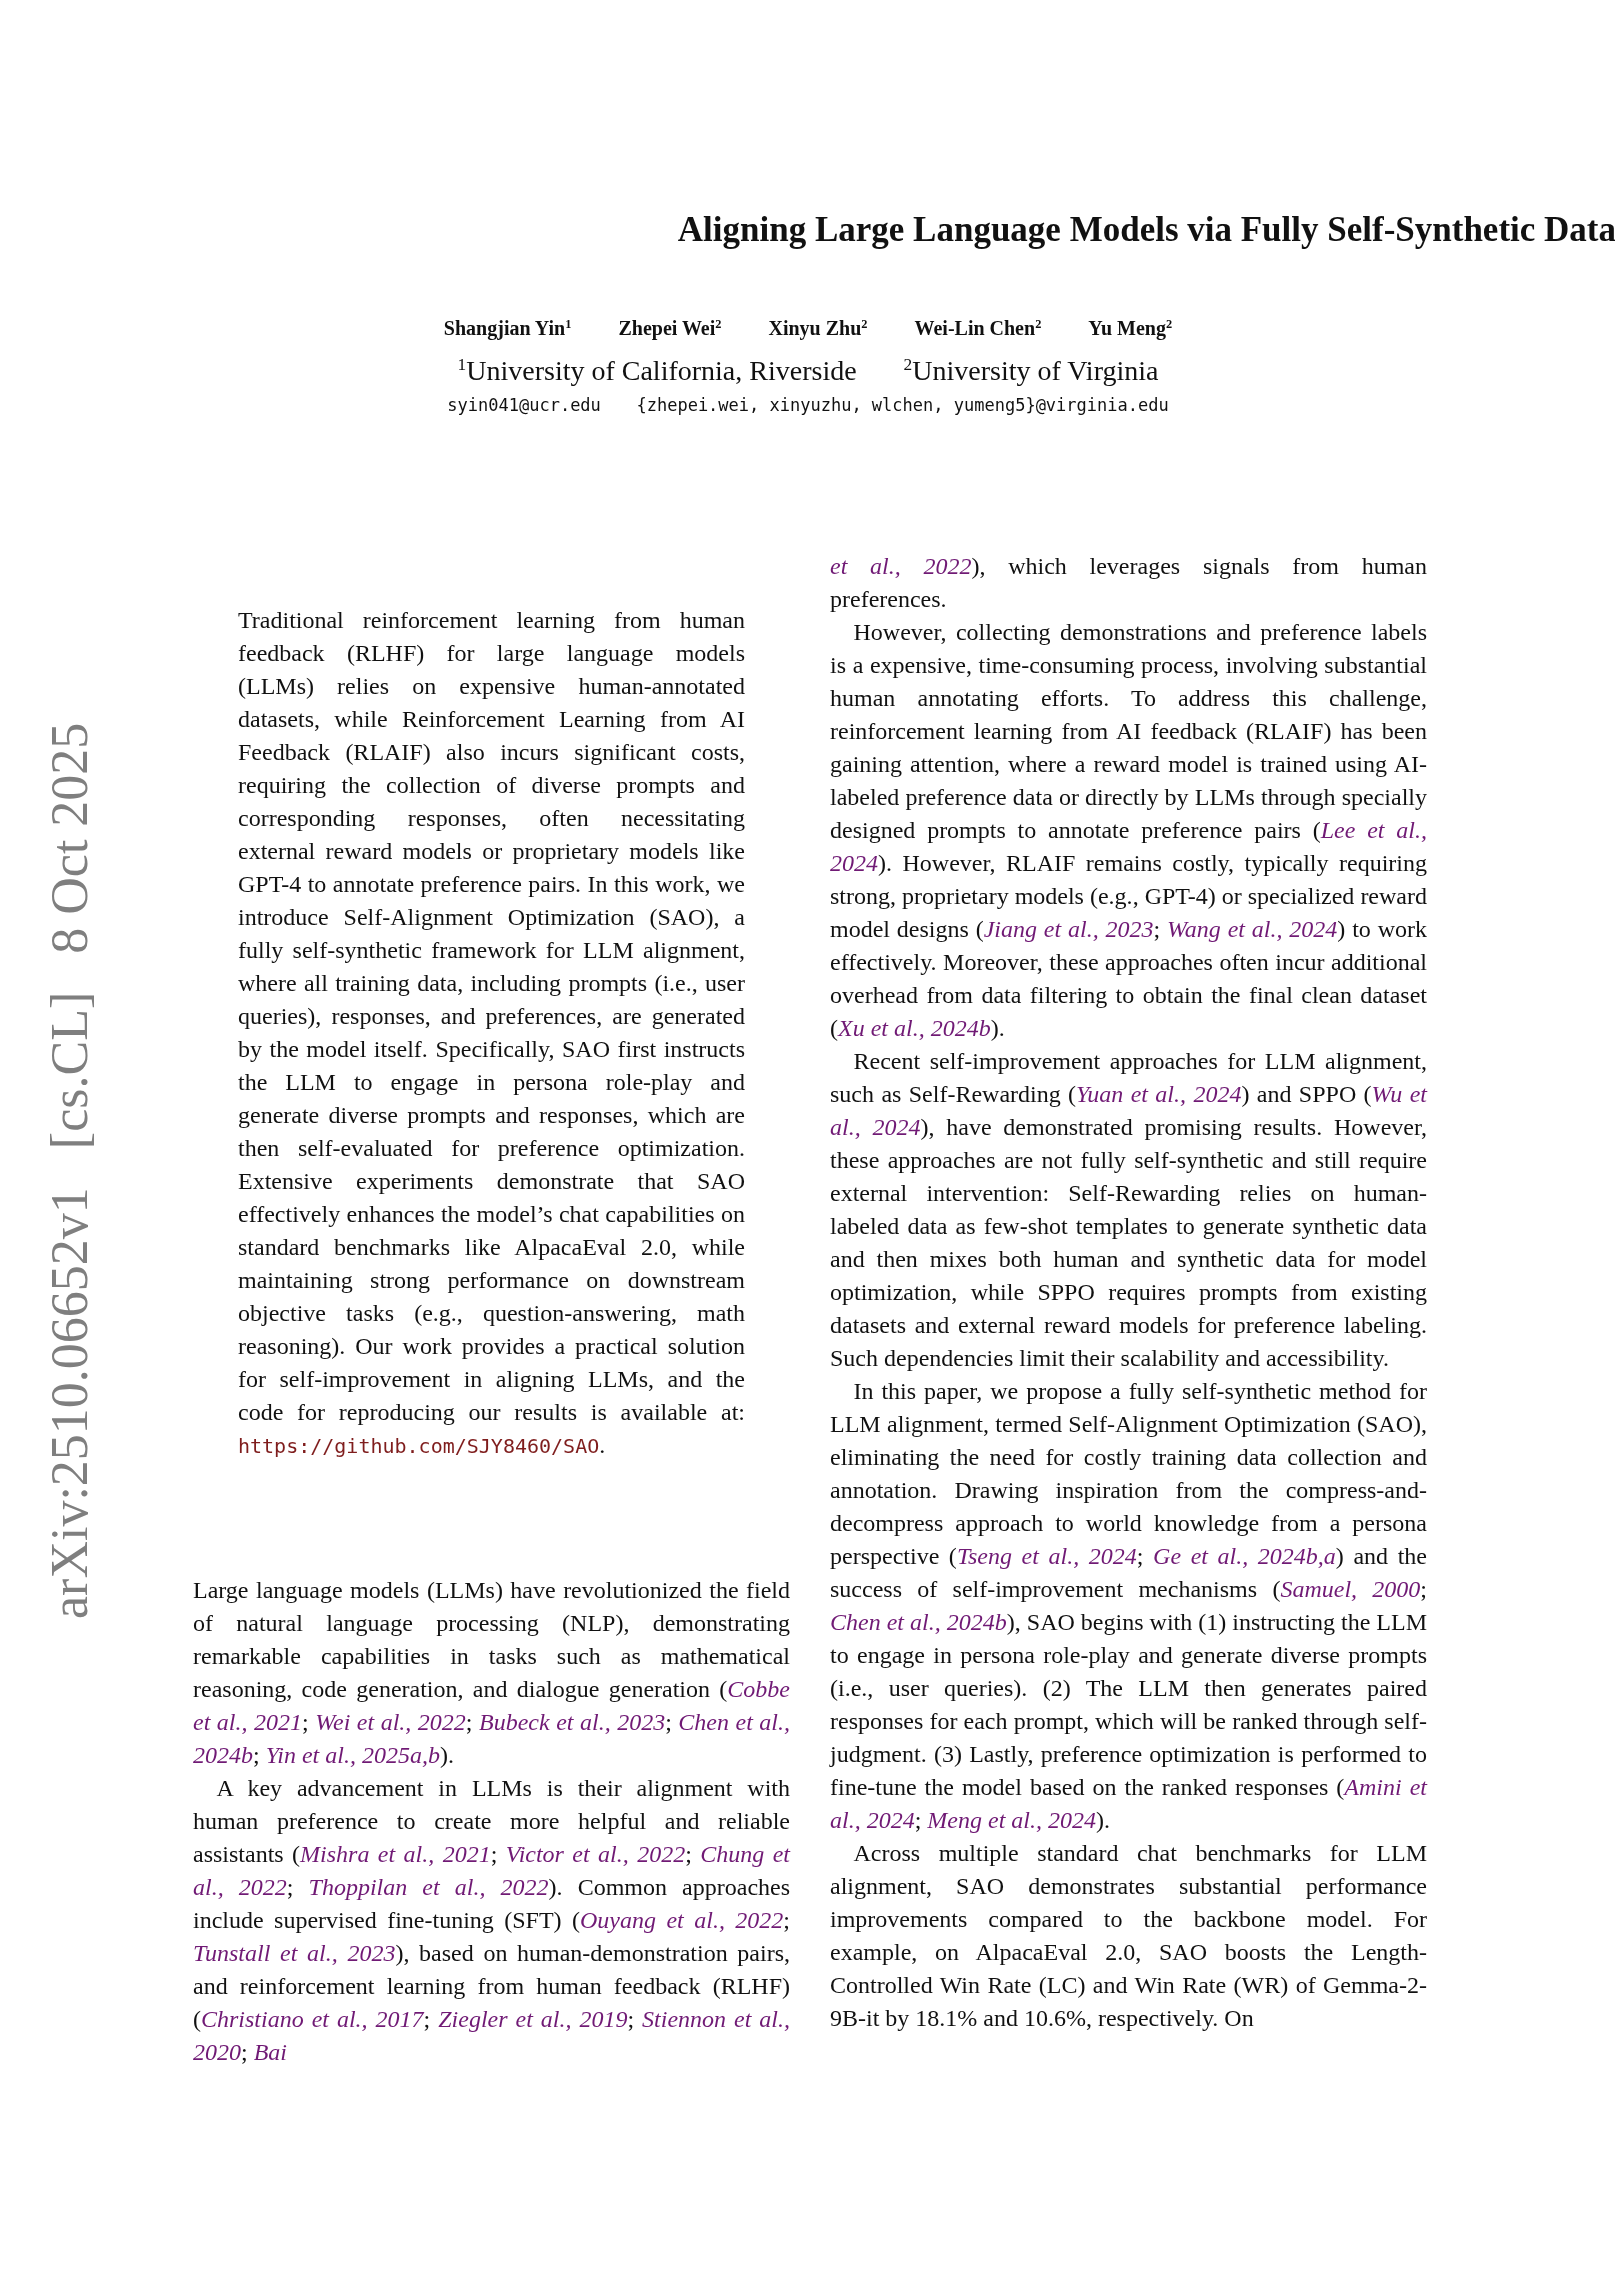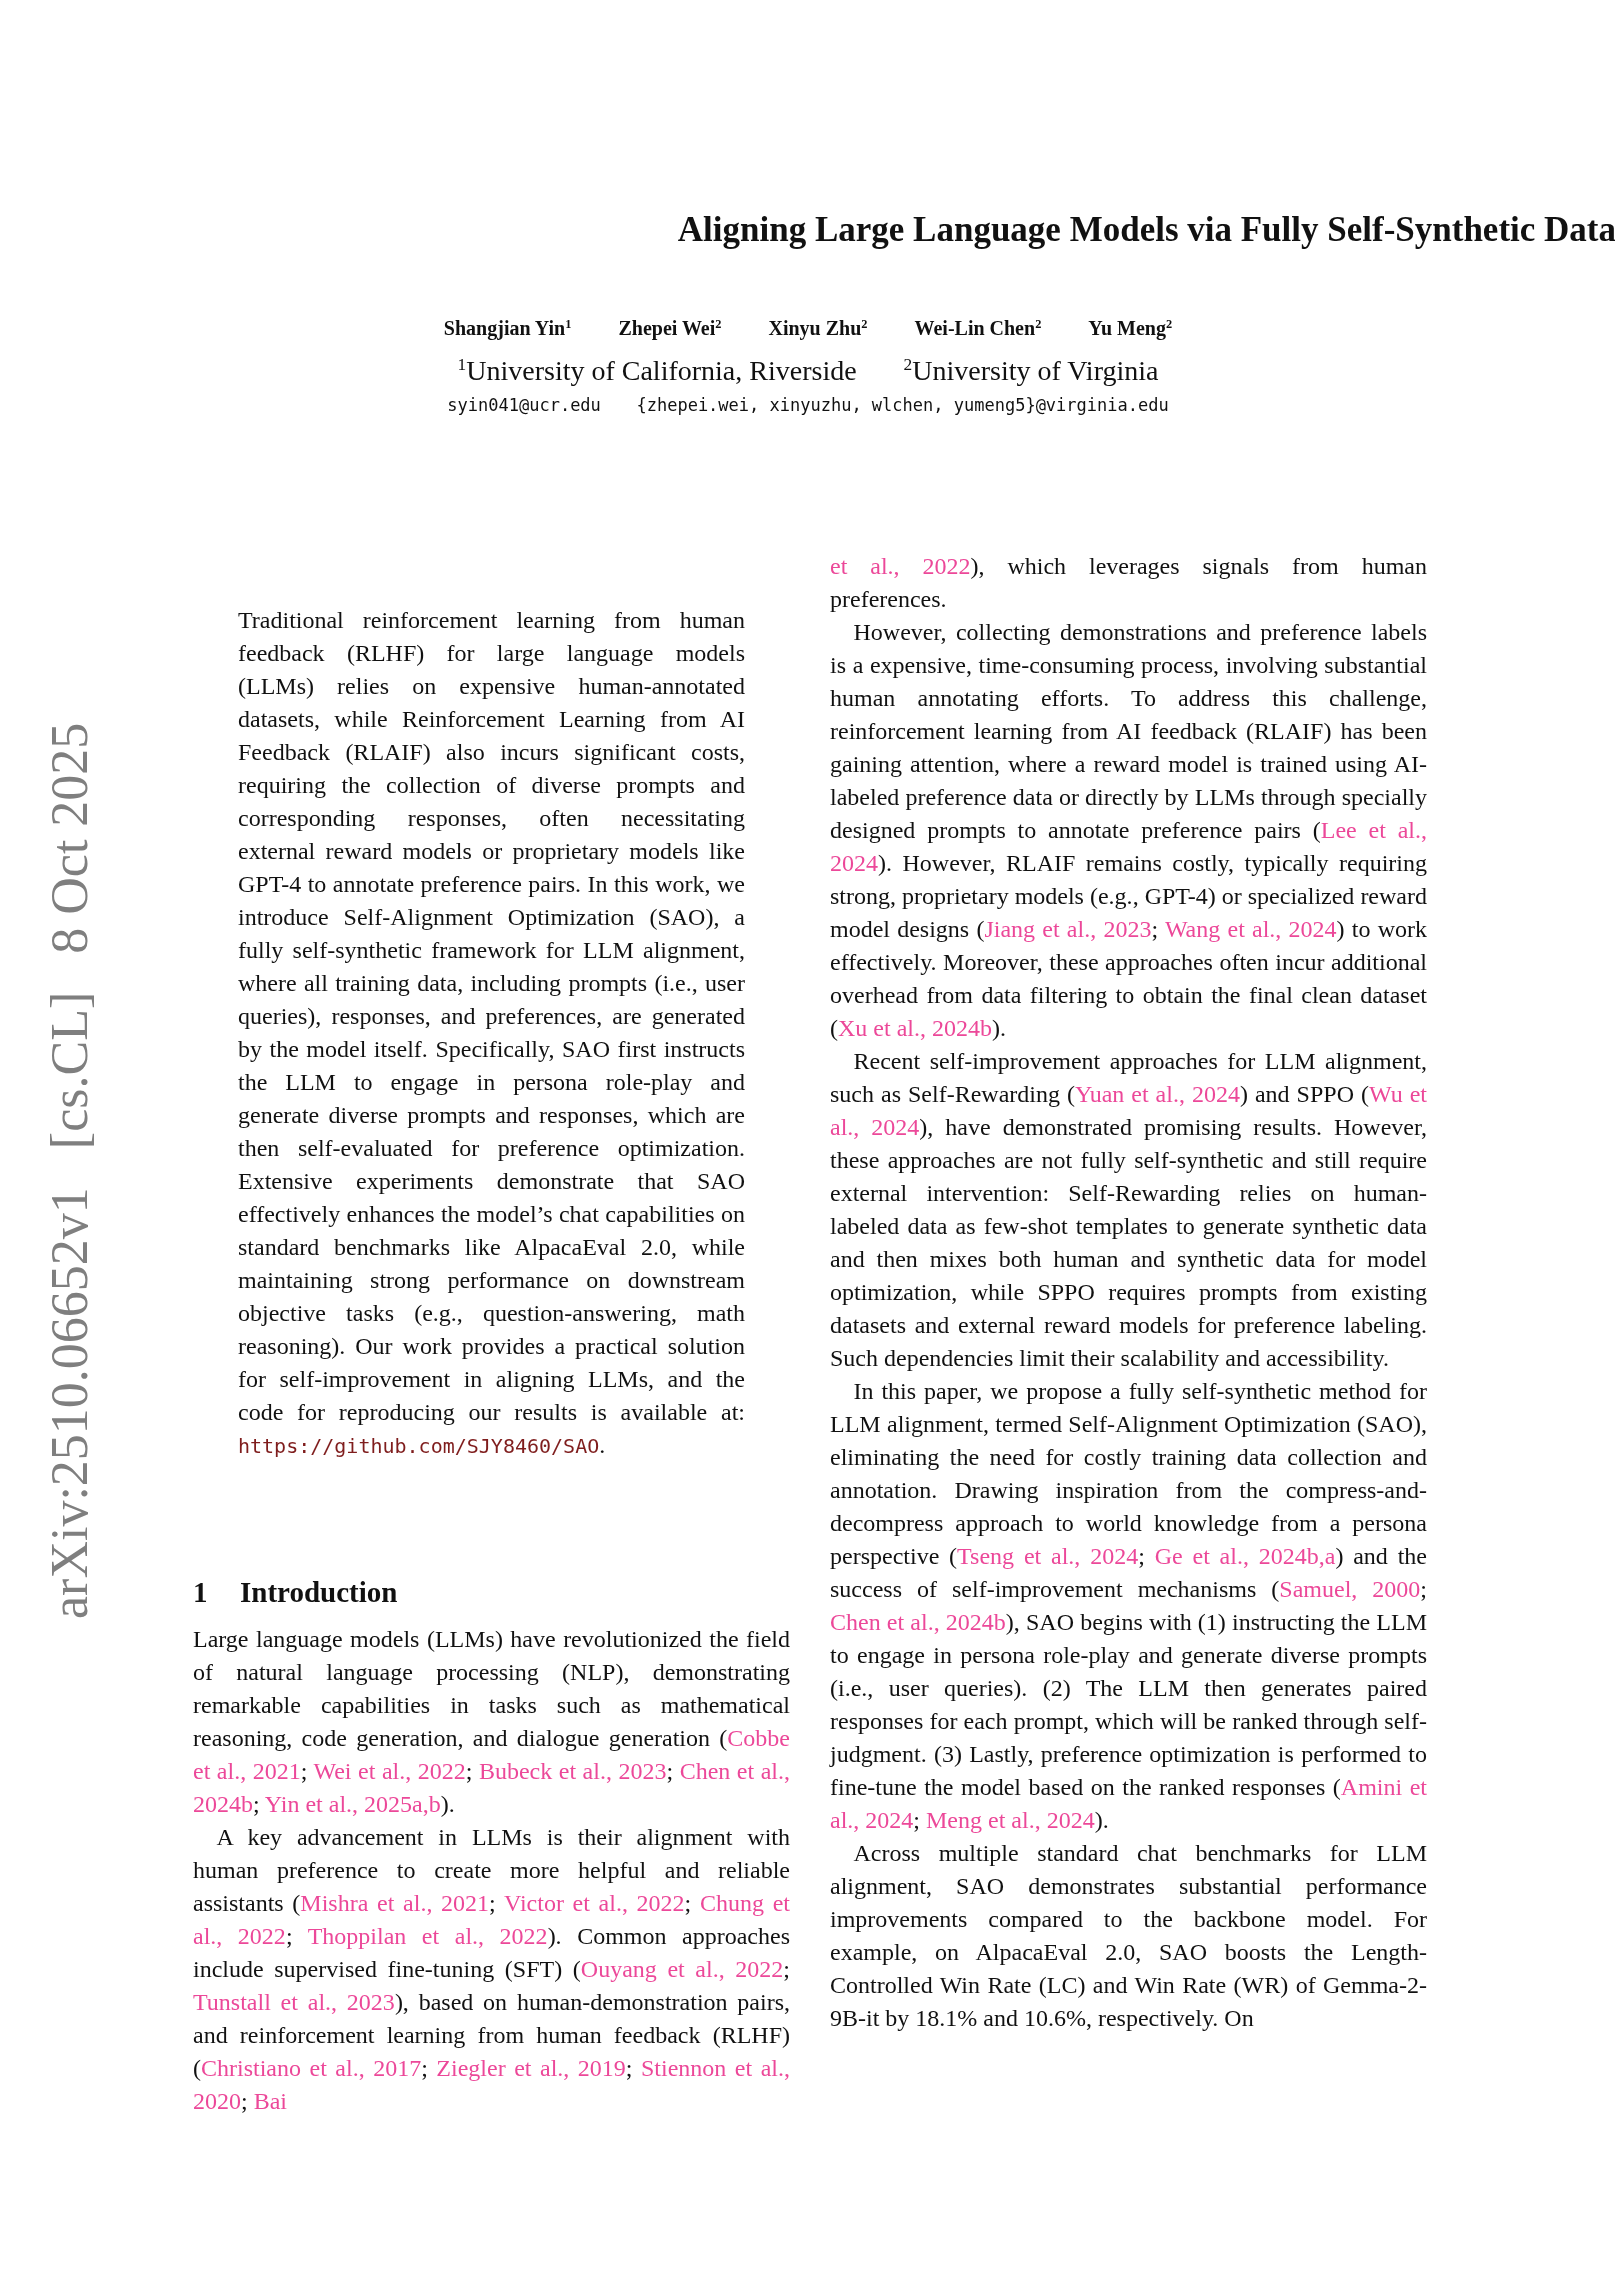--- a/index.html
+++ b/index.html
@@ -22,21 +22,21 @@
   .emails span { margin:0 12.7px; }
   .abs-head { position:absolute; top:545px; left:238px; width:507px; text-align:center; font-size:30px; font-weight:bold; }
   .col { position:absolute; font-size:24px; line-height:33px; text-align:justify; hyphens:manual; }
   .abstract { left:238px; top:604px; width:507px; }
   .left { left:193px; top:1574px; width:597px; }
   .right { left:830px; top:550px; width:597px; }
   p { margin:0; }
   p.ind { text-indent:23.5px; }
   .sec { font-size:29px; font-weight:bold; margin-bottom:12.7px; line-height:36px; text-align:left; }
   .sec .num { display:inline-block; width:47px; }
-  .cite { color:#ec4899; }
+  .cite { color:#701a75;font-style:italic; }
   .url { color:#7f1d1d; font-family:"DejaVu Sans Mono", "Liberation Mono", monospace; font-size:20px; }
   .it { }
 </style>
 </head>
 <body>
 
 <div class="page">
 
   <div class="arxiv">
     <span>arXiv:2510.06652v1</span>
@@ -63,21 +63,20 @@
     <span>syin041@ucr.edu</span>
     <span>{zhepei.wei, xinyuzhu, wlchen, yumeng5}@virginia.edu</span>
   </div>
 
 
   <div class="col abstract">
     <p><span>Traditional reinforcement learning from human feedback (RLHF) for large language models (LLMs) relies on expensive human-annotated datasets, while Reinforcement Learning from AI Feedback (RLAIF) also incurs significant costs, requiring the collection of diverse prompts and corresponding responses, often necessitating external reward models or proprietary models like GPT-4 to annotate preference pairs.  In this work, we introduce Self-Alignment Optimization (SAO), a fully self-synthetic framework for LLM alignment, where all training data, including prompts (</span><span class="it">i.e.</span><span>, user queries), responses, and preferences, are generated by the model itself.  Specifically, SAO first instructs the LLM to engage in persona role-play and generate diverse prompts and responses, which are then self-evaluated for preference optimization.  Extensive experiments demonstrate that SAO effectively enhances the model’s chat capabilities on standard benchmarks like AlpacaEval 2.0, while maintaining strong performance on downstream objective tasks (</span><span class="it">e.g.</span><span>, question-answering, math reasoning).  Our work provides a practical solution for self-improvement in aligning LLMs, and the code for reproducing our results is available at: </span><span class="url">https://github.com/SJY8460/SAO</span><span>.</span></p>
   </div>
 
   <div class="col left">
-    <div class="sec"><span class="num">1</span><span>Introduction</span></div>
     <p><span>Large language models (LLMs) have revolutionized the field of natural language processing (NLP), demonstrating remarkable capabilities in tasks such as mathematical reasoning, code generation, and dialogue generation (</span><span class="cite">Cobbe et al., 2021</span><span>; </span><span class="cite">Wei et al., 2022</span><span>; </span><span class="cite">Bubeck et al., 2023</span><span>; </span><span class="cite">Chen et al., 2024b</span><span>; </span><span class="cite">Yin et al., 2025a,b</span><span>).</span></p>
     <p class="ind"><span>A key advancement in LLMs is their alignment with human preference to create more helpful and reliable assistants (</span><span class="cite">Mishra et al., 2021</span><span>; </span><span class="cite">Victor et al., 2022</span><span>; </span><span class="cite">Chung et al., 2022</span><span>; </span><span class="cite">Thoppilan et al., 2022</span><span>).  Common approaches include supervised fine-tuning (SFT) (</span><span class="cite">Ouyang et al., 2022</span><span>; </span><span class="cite">Tunstall et al., 2023</span><span>), based on human-demonstration pairs, and reinforcement learning from human feedback (RLHF)  (</span><span class="cite">Christiano et al., 2017</span><span>; </span><span class="cite">Ziegler et al., 2019</span><span>; </span><span class="cite">Stiennon et al., 2020</span><span>; </span><span class="cite">Bai</span></p>
   </div>
 
   <div class="col right">
     <p><span class="cite">et al., 2022</span><span>), which leverages signals from human preferences.</span></p>
     <p class="ind"><span>However, collecting demonstrations and preference labels is a expensive, time-consuming process, involving substantial human annotating efforts.  To address this challenge, reinforcement learning from AI feedback (RLAIF) has been gaining attention, where a reward model is trained using AI-labeled preference data or directly by LLMs through specially designed prompts to annotate preference pairs (</span><span class="cite">Lee et al., 2024</span><span>).  However, RLAIF remains costly, typically requiring strong, proprietary models (</span><span class="it">e.g.</span><span>, GPT-4) or specialized reward model designs (</span><span class="cite">Jiang et al., 2023</span><span>; </span><span class="cite">Wang et al., 2024</span><span>) to work effectively. Moreover, these approaches often incur additional overhead from data filtering to obtain the final clean dataset (</span><span class="cite">Xu et al., 2024b</span><span>).</span></p>
     <p class="ind"><span>Recent self-improvement approaches for LLM alignment, such as Self-Rewarding (</span><span class="cite">Yuan et al., 2024</span><span>) and SPPO (</span><span class="cite">Wu et al., 2024</span><span>), have demonstrated promising results.  However, these approaches are not fully self-synthetic and still require external intervention:  Self-Rewarding relies on human-labeled data as few-shot templates to generate synthetic data and then mixes both human and synthetic data for model optimization, while SPPO requires prompts from existing datasets and external reward models for preference labeling.  Such dependencies limit their scalability and accessibility.</span></p>
     <p class="ind"><span>In this paper, we propose a fully self-synthetic method for LLM alignment, termed Self-Alignment Optimization (SAO), eliminating the need for costly training data collection and annotation. Drawing inspiration from the compress-and-decompress approach to world knowledge from a persona perspective (</span><span class="cite">Tseng et al., 2024</span><span>; </span><span class="cite">Ge et al., 2024b,a</span><span>) and the success of self-improvement mechanisms  (</span><span class="cite">Samuel, 2000</span><span>; </span><span class="cite">Chen et al., 2024b</span><span>), SAO begins with (1) instructing the LLM to engage in persona role-play and generate diverse prompts (</span><span class="it">i.e.</span><span>, user queries). (2) The LLM then generates paired responses for each prompt, which will be ranked through self-judgment.  (3) Lastly, preference optimization is performed to fine-tune the model based on the ranked responses (</span><span class="cite">Amini et al., 2024</span><span>; </span><span class="cite">Meng et al., 2024</span><span>).</span></p>
     <p class="ind"><span>Across multiple standard chat benchmarks for LLM alignment, SAO demonstrates substantial performance improvements compared to the backbone model.  For example, on AlpacaEval 2.0, SAO boosts the Length-Controlled Win Rate (LC) and Win Rate (WR) of Gemma-2-9B-it by 18.1% and 10.6%, respectively. On</span></p>

